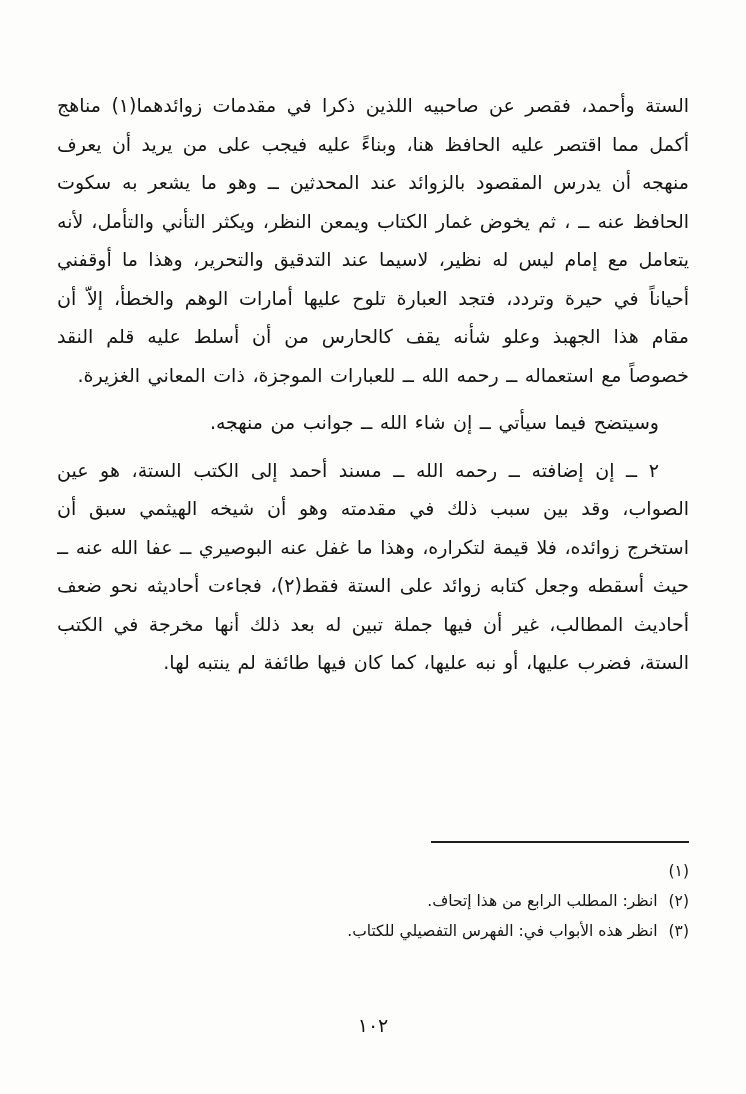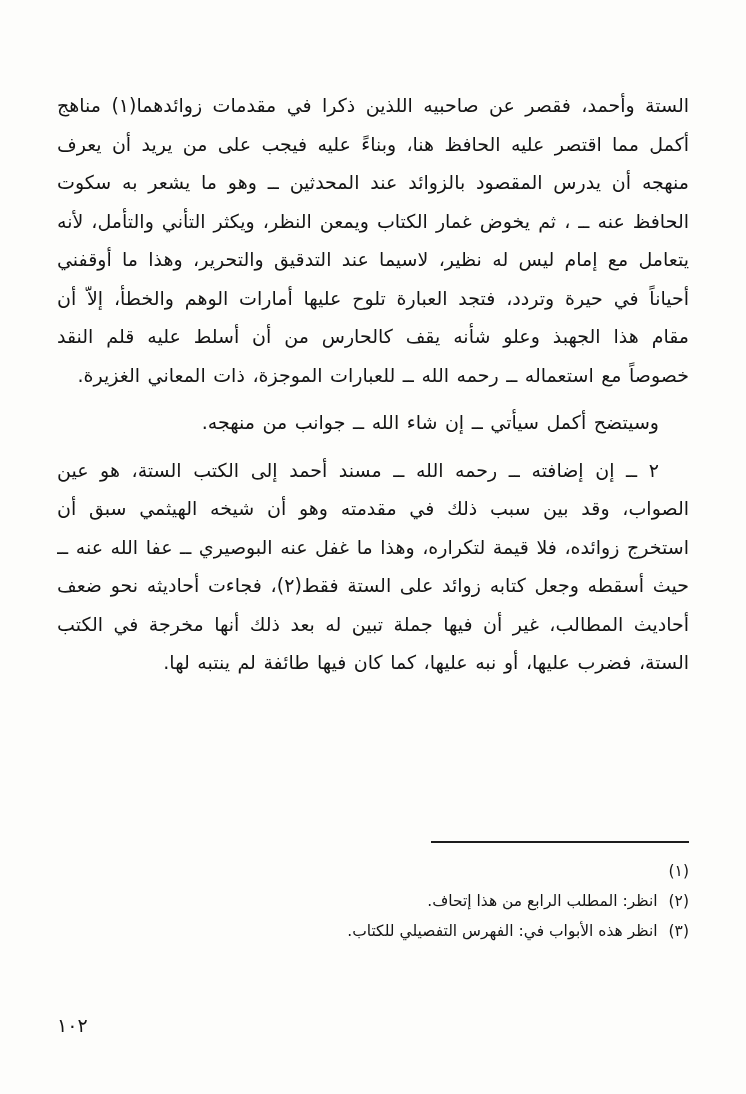--- a/index.html
+++ b/index.html
@@ -52,34 +52,34 @@
     display: flex;
     gap: 11px;
     font-size: 15.5px;
     line-height: 30px;
     align-items: baseline;
   }
   .fn-marker {
     white-space: nowrap;
   }
   .page-number {
-    text-align: left;
+    text-align: center;
     font-size: 19px;
     letter-spacing: 3px;
     margin-top: 28px;
   }
 </style>
 </head>
 <body>
 
 <div class="page">
 
   <div class="body-text">
     <p class="para">الستة وأحمد، فقصر عن صاحبيه اللذين ذكرا في مقدمات زوائدهما(١) مناهج أكمل مما اقتصر عليه الحافظ هنا، وبناءً عليه فيجب على من يريد أن يعرف منهجه أن يدرس المقصود بالزوائد عند المحدثين ــ وهو ما يشعر به سكوت الحافظ عنه ــ ، ثم يخوض غمار الكتاب ويمعن النظر، ويكثر التأني والتأمل، لأنه يتعامل مع إمام ليس له نظير، لاسيما عند التدقيق والتحرير، وهذا ما أوقفني أحياناً في حيرة وتردد، فتجد العبارة تلوح عليها أمارات الوهم والخطأ، إلاّ أن مقام هذا الجهبذ وعلو شأنه يقف كالحارس من أن أسلط عليه قلم النقد خصوصاً مع استعماله ــ رحمه الله ــ للعبارات الموجزة، ذات المعاني الغزيرة.</p>
-    <p class="para indent">وسيتضح أكمل سيأتي ــ إن شاء الله ــ جوانب من منهجه.</p>
+    <p class="para indent">وسيتضح فيما سيأتي ــ إن شاء الله ــ جوانب من منهجه.</p>
     <p class="para indent">٢ ــ إن إضافته ــ رحمه الله ــ مسند أحمد إلى الكتب الستة، هو عين الصواب، وقد بين سبب ذلك في مقدمته وهو أن شيخه الهيثمي سبق أن استخرج زوائده، فلا قيمة لتكراره، وهذا ما غفل عنه البوصيري ــ عفا الله عنه ــ حيث أسقطه وجعل كتابه زوائد على الستة فقط(٢)، فجاءت أحاديثه نحو ضعف أحاديث المطالب، غير أن فيها جملة تبين له بعد ذلك أنها مخرجة في الكتب الستة، فضرب عليها، أو نبه عليها، كما كان فيها طائفة لم ينتبه لها.</p>
   </div>
 
   <div class="footnotes">
     <hr class="fn-rule">
 
     <div class="fn">
       <span class="fn-marker">(١)</span>
     </div>
 

